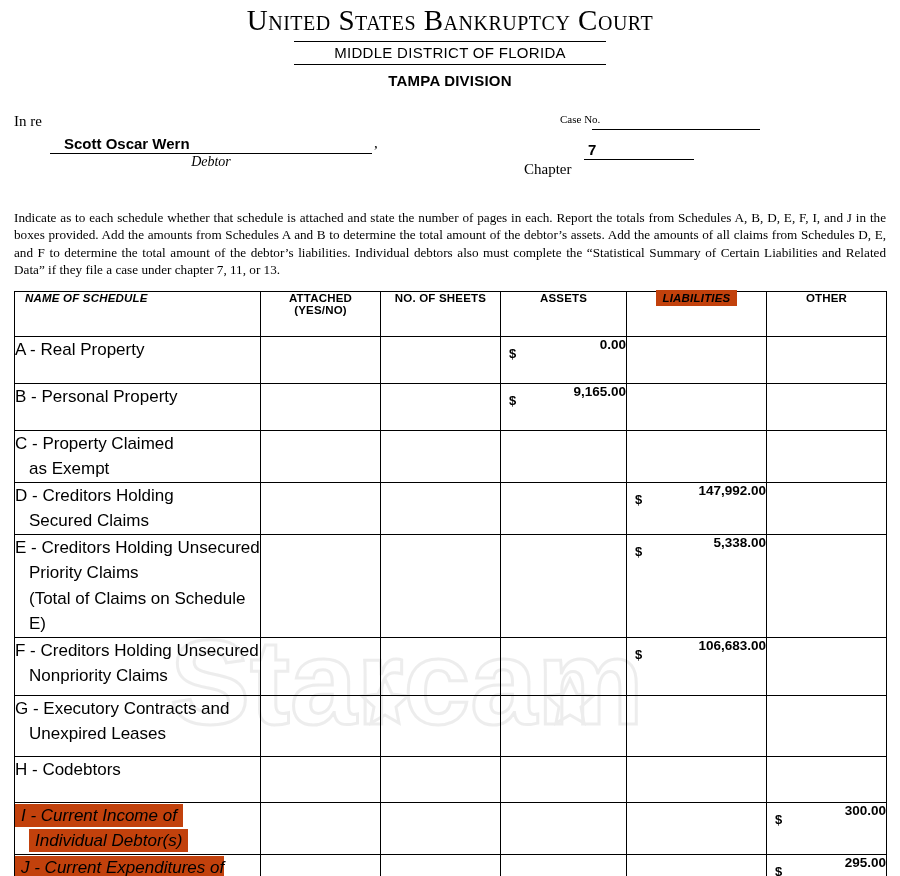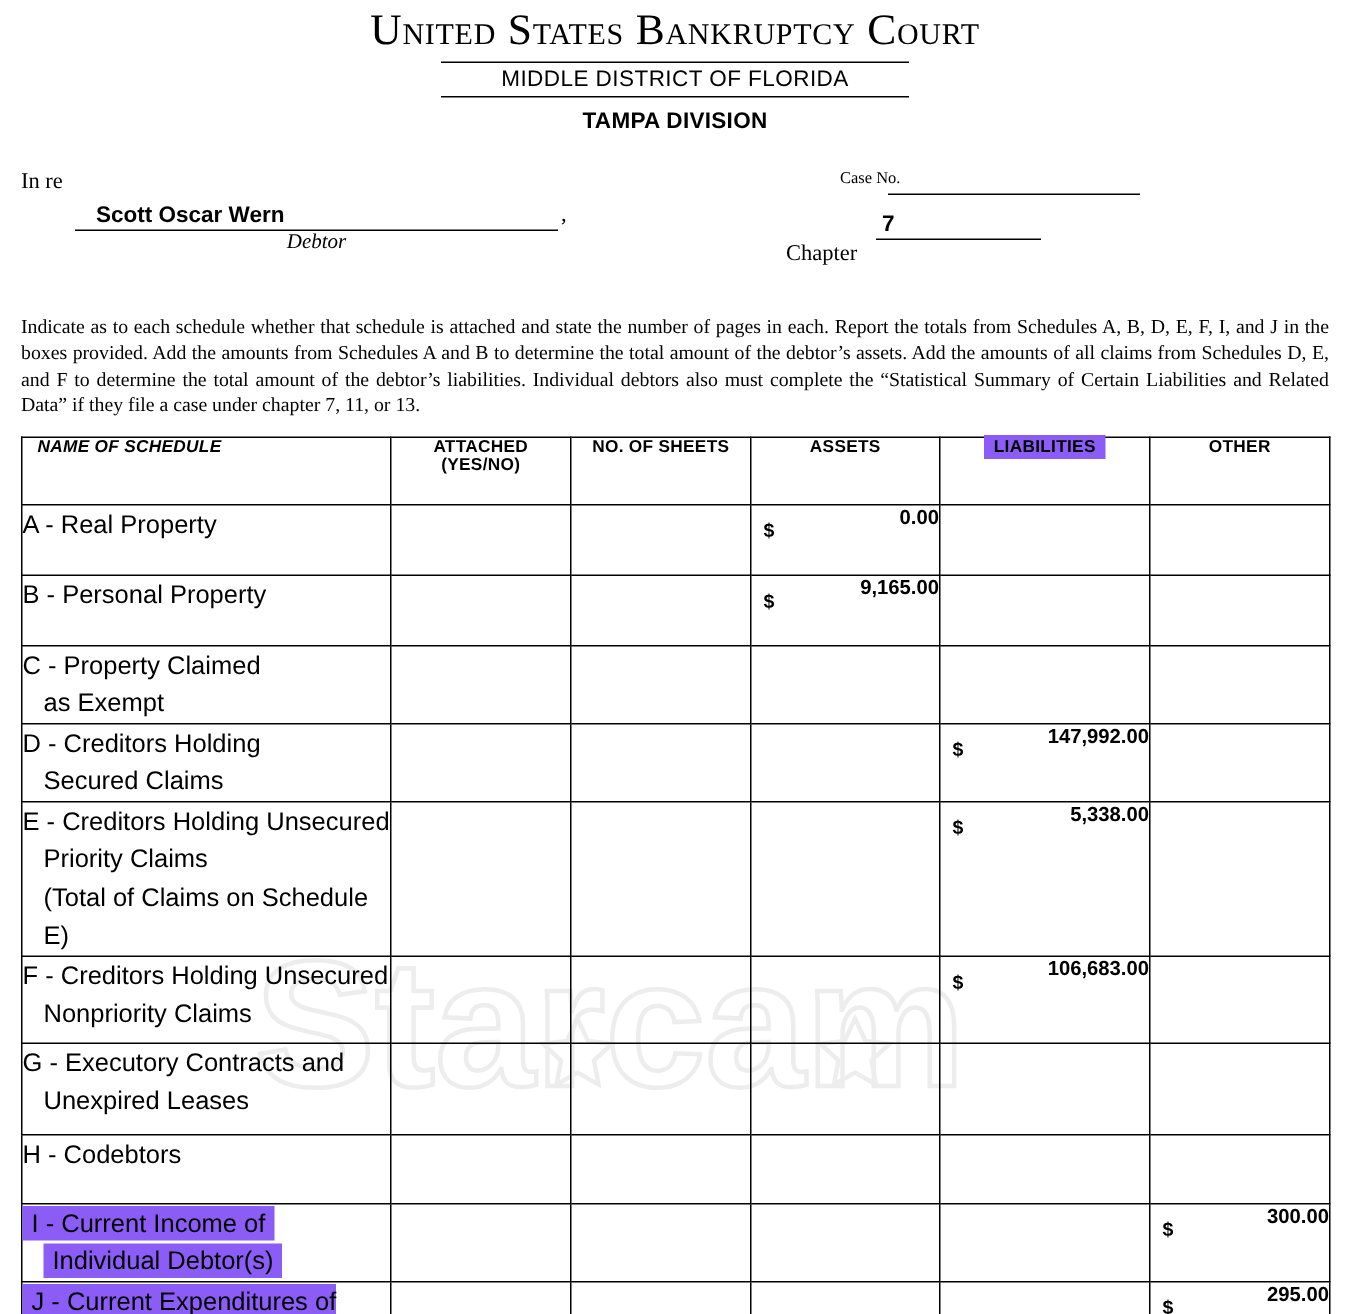--- a/index.html
+++ b/index.html
@@ -184,22 +184,23 @@
     font-weight: bold;
     font-size: 11.5px;
     letter-spacing: .2px;
   }
   .hdr td.left {
     text-align: left;
     padding-left: 10px;
     font-style: italic;
   }
   .hl {
-    background: #8b5cf6;
+    background: #c2410c;
     padding: 2px 6px;
+    font-style: italic;
   }
   .name-cell {
     font-family: "Liberation Sans", sans-serif;
     font-size: 17px;
     padding: 9px 0 0 10px;
     line-height: 1.5;
   }
   .name-cell .ind { padding-left: 14px; display: block; }
   .shaded { background: #e0e0e0; }
   .money {

